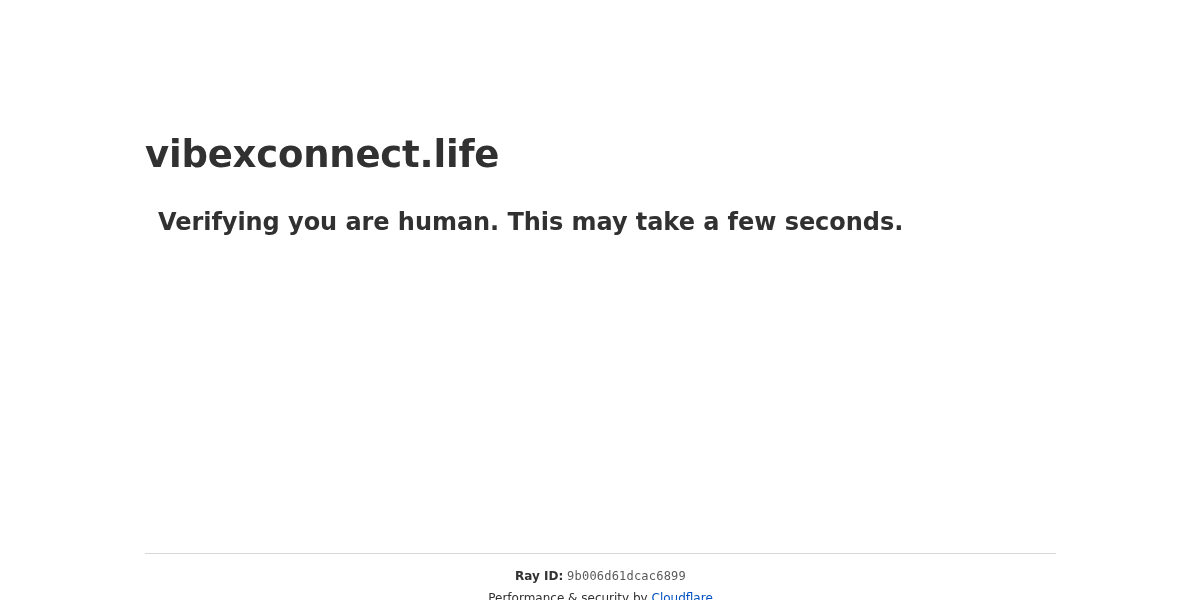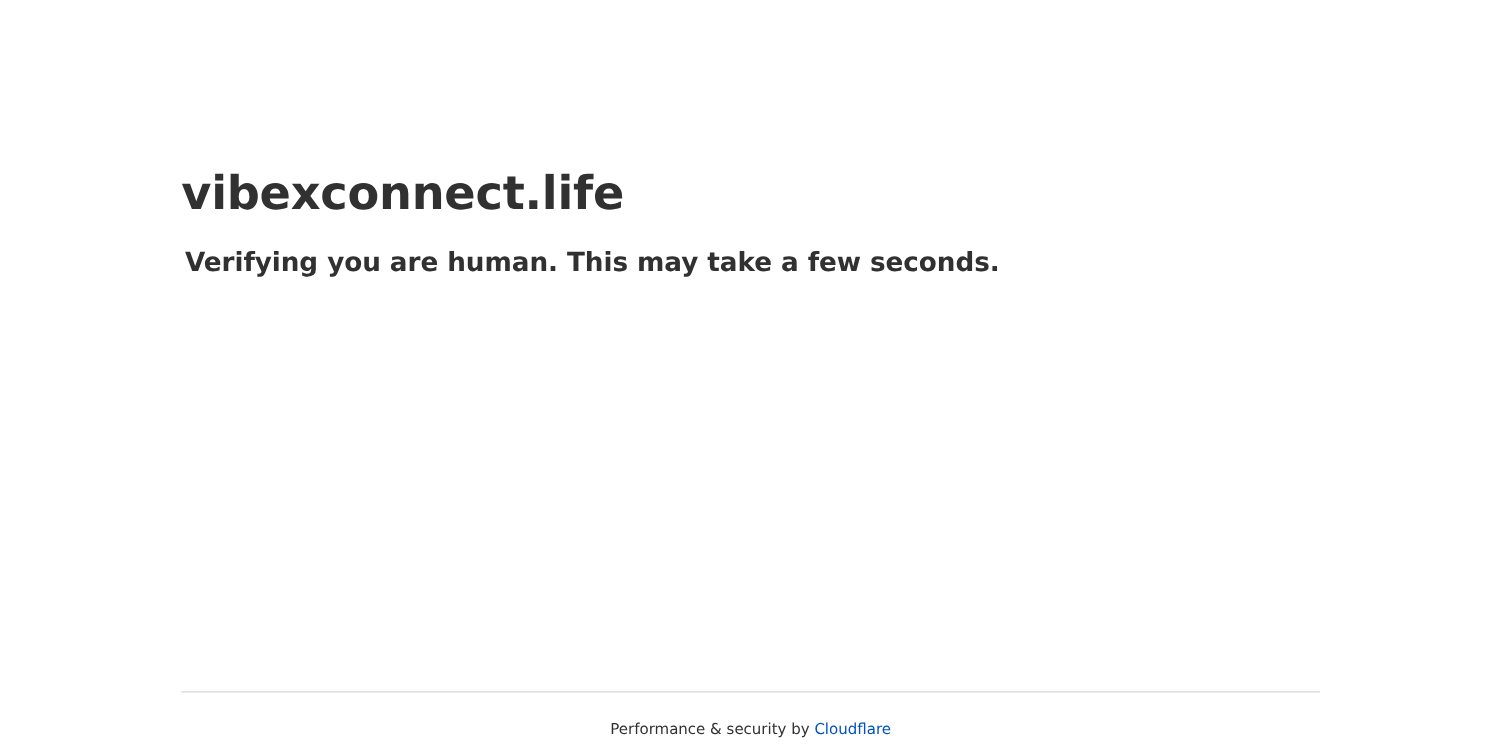--- a/index.html
+++ b/index.html
@@ -33,23 +33,23 @@
     margin: 0;
     padding-top: 131px;
     font-size: 37px;
     line-height: 1.3;
     font-weight: 600;
     color: #313131;
     letter-spacing: -0.2px;
   }
 
   .subheading {
-    margin: 3px;
+    margin: 13px;
     padding-top: 14px;
-    font-size: 21px;
+    font-size: 24px;
     line-height: 1.35;
     font-weight: 600;
     color: #313131;
     letter-spacing: -0.05px;
   }
 
   .widget-slot {
     height: 86px;
     width: 300px;
     margin-top: 18px;
@@ -131,20 +131,24 @@
 
 
   </div>
 
   <div class="footer">
 
     <hr class="divider">
 
     <div class="footer-inner">
 
+      <div class="ray-line">
+        <span class="ray-label">Ray ID:</span>
+        <span class="ray-value">9b006d61dcac6899</span>
+      </div>
 
       <div class="attribution">
         <span>Performance &amp; security by </span><a href="#">Cloudflare</a>
       </div>
 
     </div>
 
   </div>
 
 </div>

